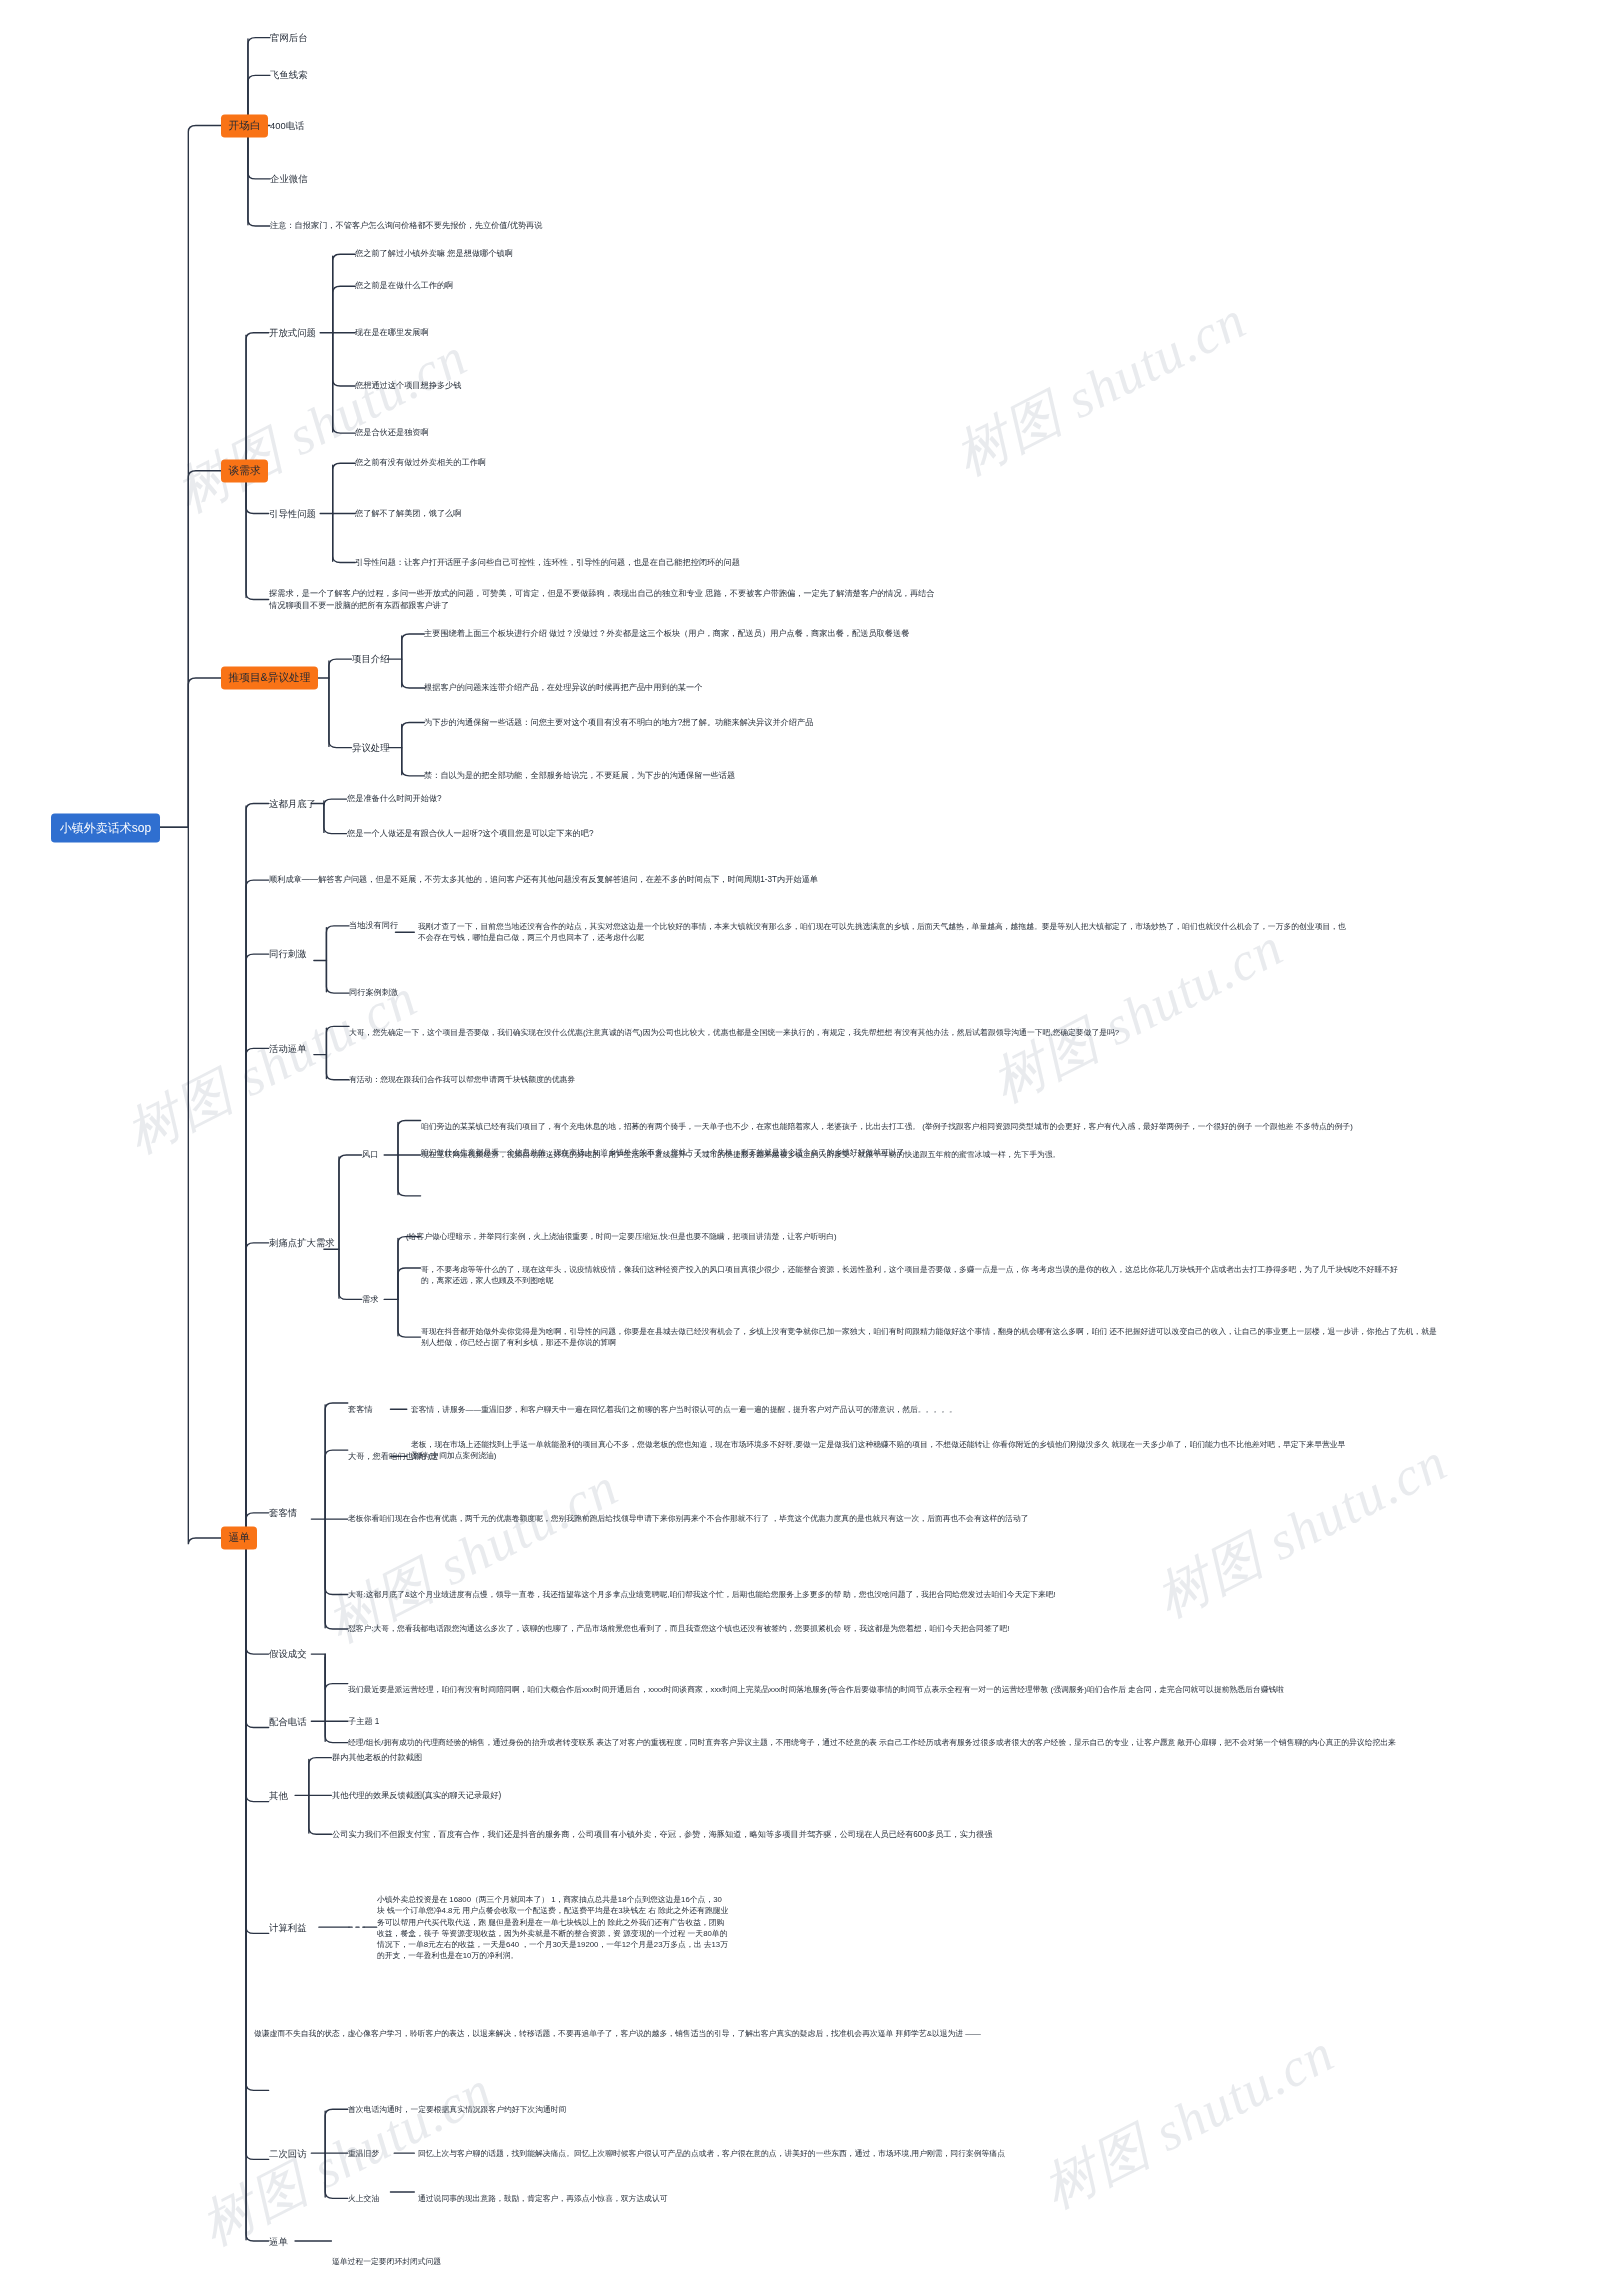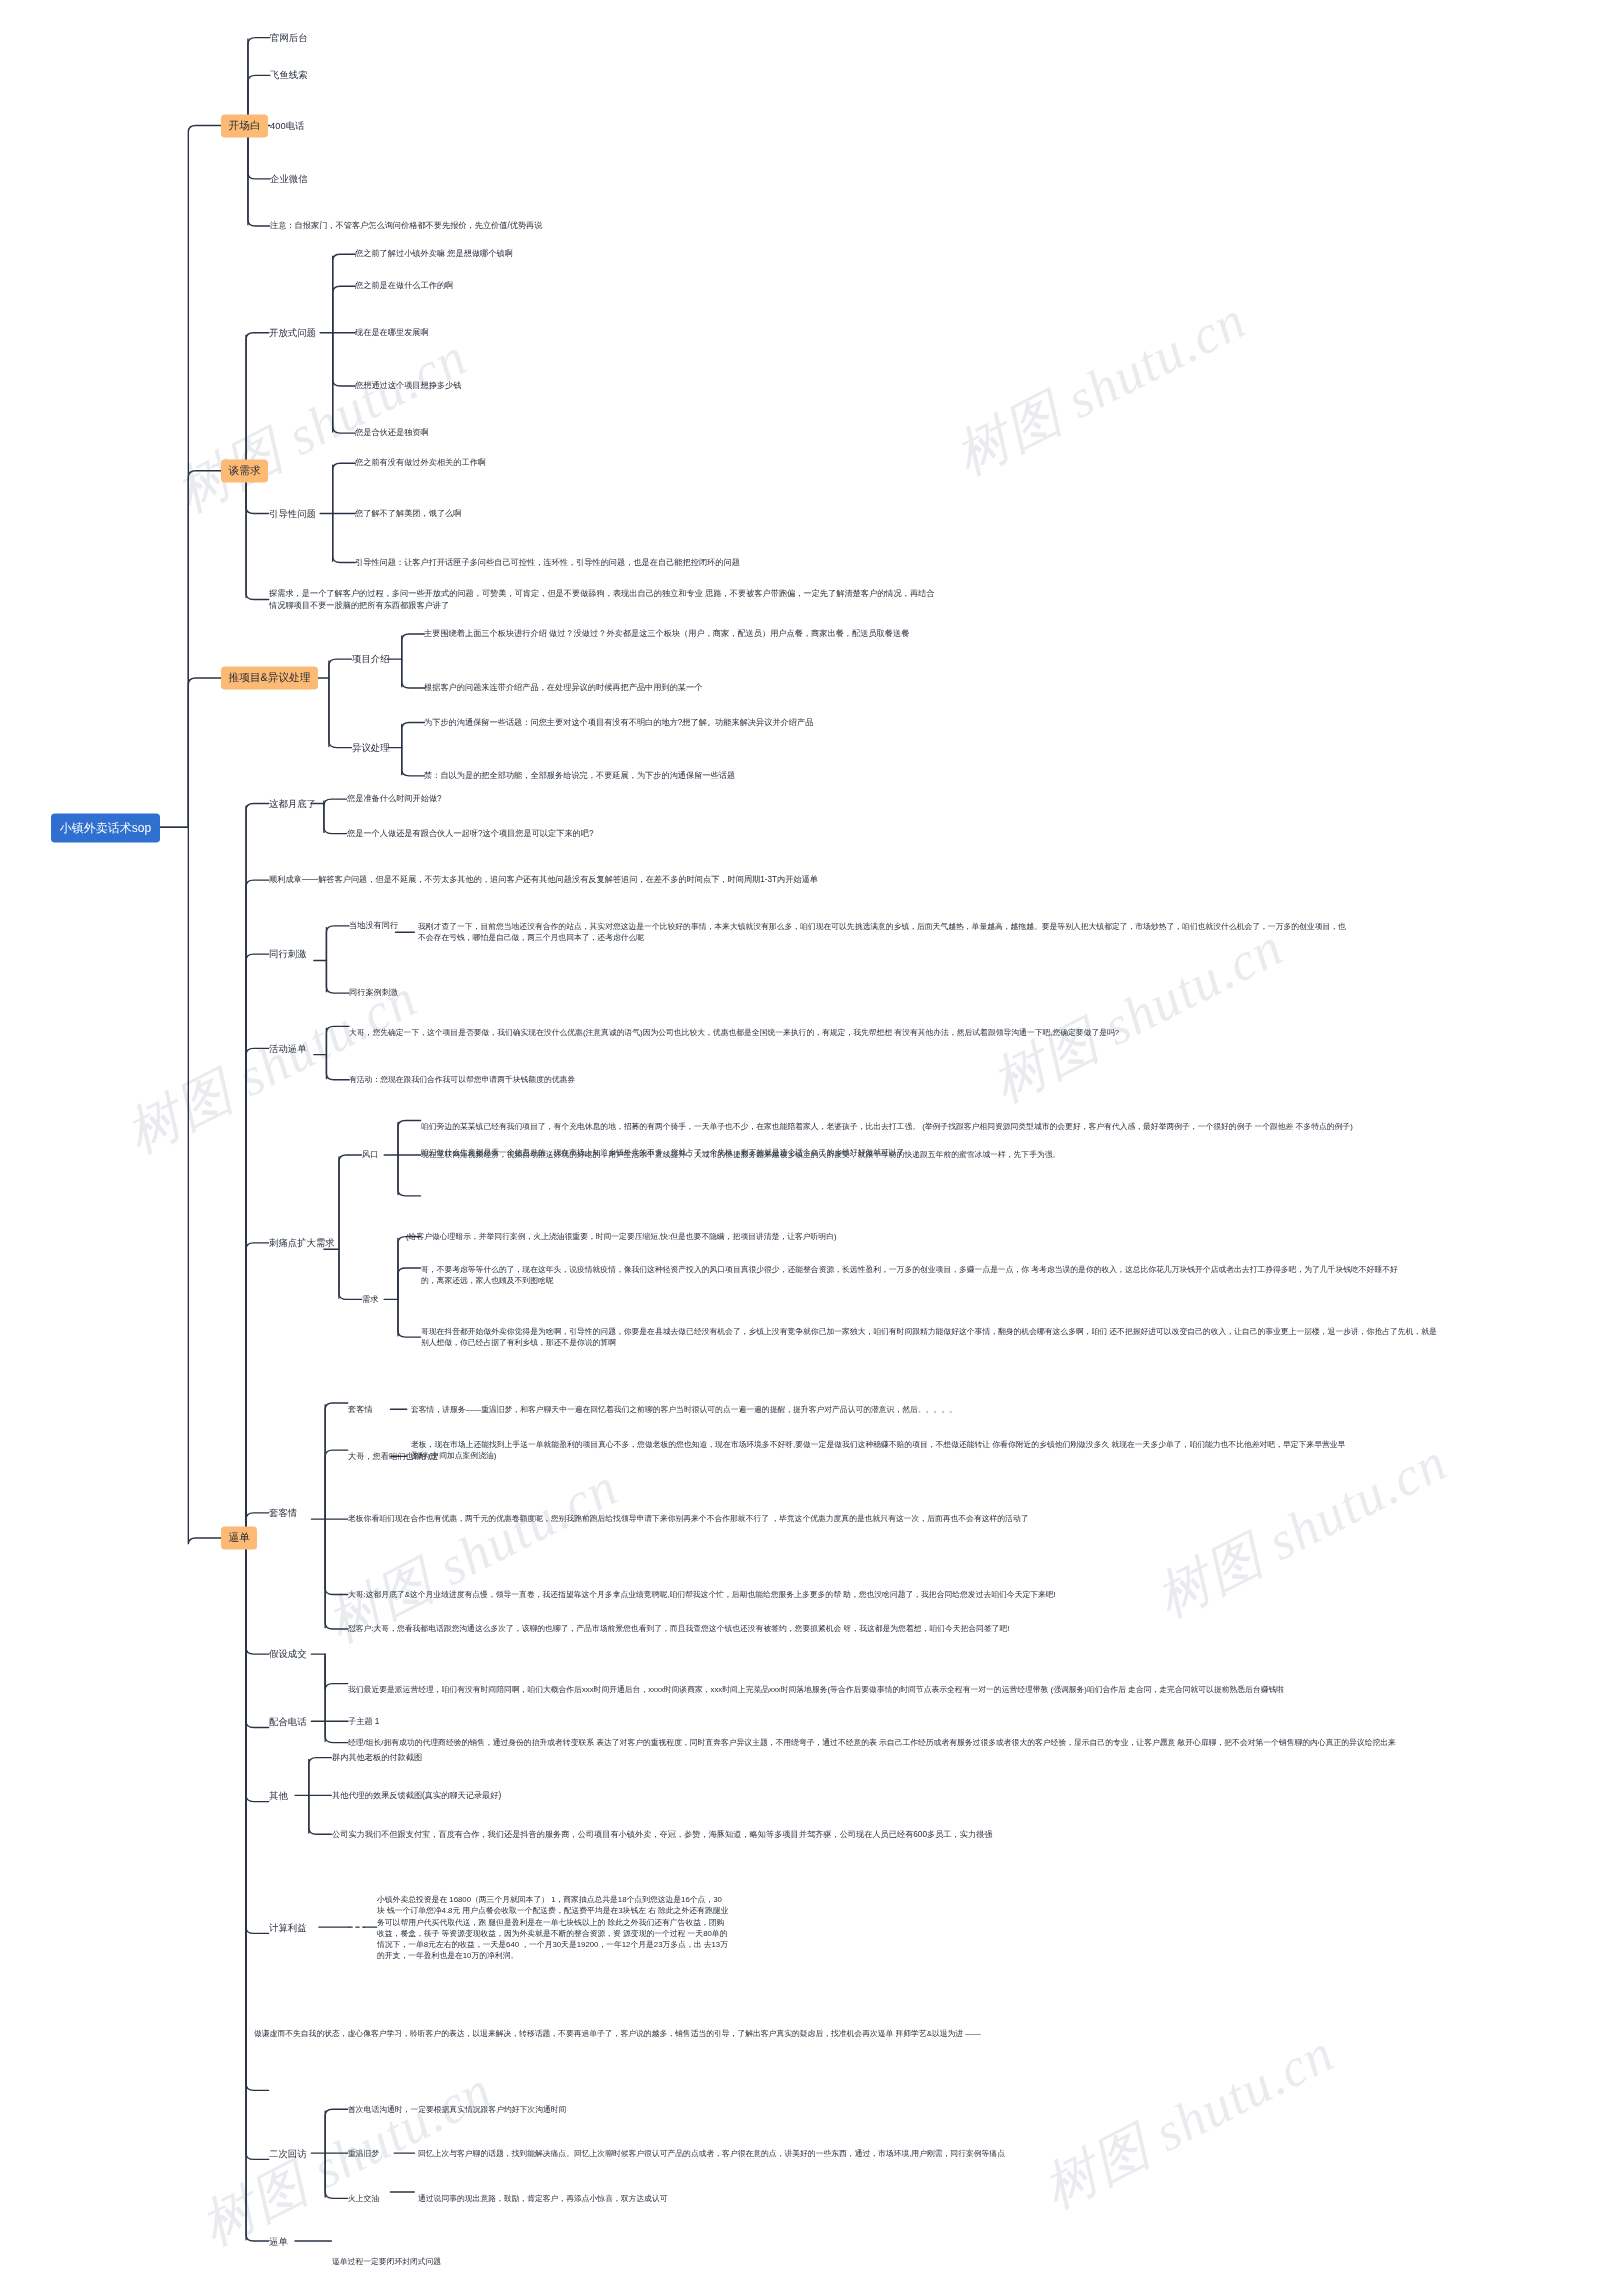--- a/index.html
+++ b/index.html
@@ -45,21 +45,21 @@
   .root {
     background:#2f6fd0;
     color:#ffffff;
     font-size:12px;
     padding:5.7px 8.8px;
     border-radius:3.8px;
     font-weight:400;
     white-space:nowrap;
   }
   .lvl1 {
-    background:#fdba74;
+    background:#f97316;
     border-radius:3.8px;
     padding:3.8px 7.5px;
     font-size:10.7px;
     white-space:nowrap;
   }
   .lvl2 { font-size:9.4px; white-space:nowrap; }
   .lvl3 { font-size:8.2px; }
   .lvl4 { font-size:7.8px; }
 </style>
 </head>
@@ -254,21 +254,21 @@
 
   <div class="node lvl2" style="left:269px; top:1243px;">刺痛点扩大需求</div>
   <div class="node lvl3" style="left:362px; top:1155px;">风口</div>
   <div class="node lvl4 wrap" style="left:421px; top:1127px; width:942px;">咱们旁边的某某镇已经有我们项目了，有个充电休息的地，招募的有两个骑手，一天单子也不少，在家也能陪着家人，老婆孩子，比出去打工强。
 (举例子找跟客户相同资源同类型城市的会更好，客户有代入感，最好举两例子，一个很好的例子 一个跟他差 不多特点的例子)</div>
   <div class="node lvl4 wrap" style="left:421px; top:1155px; width:979px;">现在互联网短视频经济，视频自动推送好玩的好吃的，用户生活水平直线提升，大城市的便捷服务越来越被乡镇上的人所接受，就跟十年前的快递跟五年前的蜜雪冰城一样，先下手为强。</div>
   <div class="node lvl4 wrap" style="left:421px; top:1153px; width:879px;">咱们做什么生意都是看一个信息差的，现在市场上知道乡镇外卖的不多，您就占了一个先机，剩下的就是选个适合自己的乡镇好好做就可以了</div>
 
   <div class="node lvl3" style="left:362px; top:1300px;">需求</div>
   <div class="node lvl4 wrap" style="left:406px; top:1237px; width:816px;">(给客户做心理暗示，并举同行案例，火上浇油很重要，时间一定要压缩短,快:但是也要不隐瞒，把项目讲清楚，让客户听明白)</div>
-  <div class="node lvl4 wrap" style="left:421px; top:1275px; width:979px;">哥，不要考虑等等什么的了，现在这年头，说疫情就疫情，像我们这种轻资产投入的风口项目真很少很少，还能整合资源，长远性盈利，一万多的创业项目，多赚一点是一点，你
+  <div class="node lvl4 wrap" style="left:421px; top:1275px; width:979px;">哥，不要考虑等等什么的了，现在这年头，说疫情就疫情，像我们这种轻资产投入的风口项目真很少很少，还能整合资源，长远性盈利，这个项目是否要做，多赚一点是一点，你
 考考虑当误的是你的收入，这总比你花几万块钱开个店或者出去打工挣得多吧，为了几千块钱吃不好睡不好的，离家还远，家人也顾及不到图啥呢</div>
   <div class="node lvl4 wrap" style="left:421px; top:1337px; width:1017px;">哥现在抖音都开始做外卖你觉得是为啥啊，引导性的问题，你要是在县城去做已经没有机会了，乡镇上没有竞争就你已加一家独大，咱们有时间跟精力能做好这个事情，翻身的机会哪有这么多啊，咱们
 还不把握好进可以改变自己的收入，让自己的事业更上一层楼，退一步讲，你抢占了先机，就是别人想做，你已经占据了有利乡镇，那还不是你说的算啊</div>
 
   <div class="node lvl2" style="left:269px; top:1513px;">套客情</div>
   <div class="node lvl3" style="left:348px; top:1410px;">套客情</div>
   <div class="node lvl4 wrap" style="left:411px; top:1410px; width:892px;">套客情，讲服务——重温旧梦，和客户聊天中一遍在回忆着我们之前聊的客户当时很认可的点一遍一遍的提醒，提升客户对产品认可的潜意识，然后。。。。。</div>
   <div class="node lvl3" style="left:348px; top:1457px;">大哥，您看咱们也聊的这</div>
   <div class="node lvl4 wrap" style="left:411px; top:1450px; width:942px;">老板，现在市场上还能找到上手送一单就能盈利的项目真心不多，您做老板的您也知道，现在市场环境多不好呀,要做一定是做我们这种稳赚不赔的项目，不想做还能转让
 你看你附近的乡镇他们刚做没多久 就现在一天多少单了，咱们能力也不比他差对吧，早定下来早营业早盈利 (中间加点案例浇油)</div>

